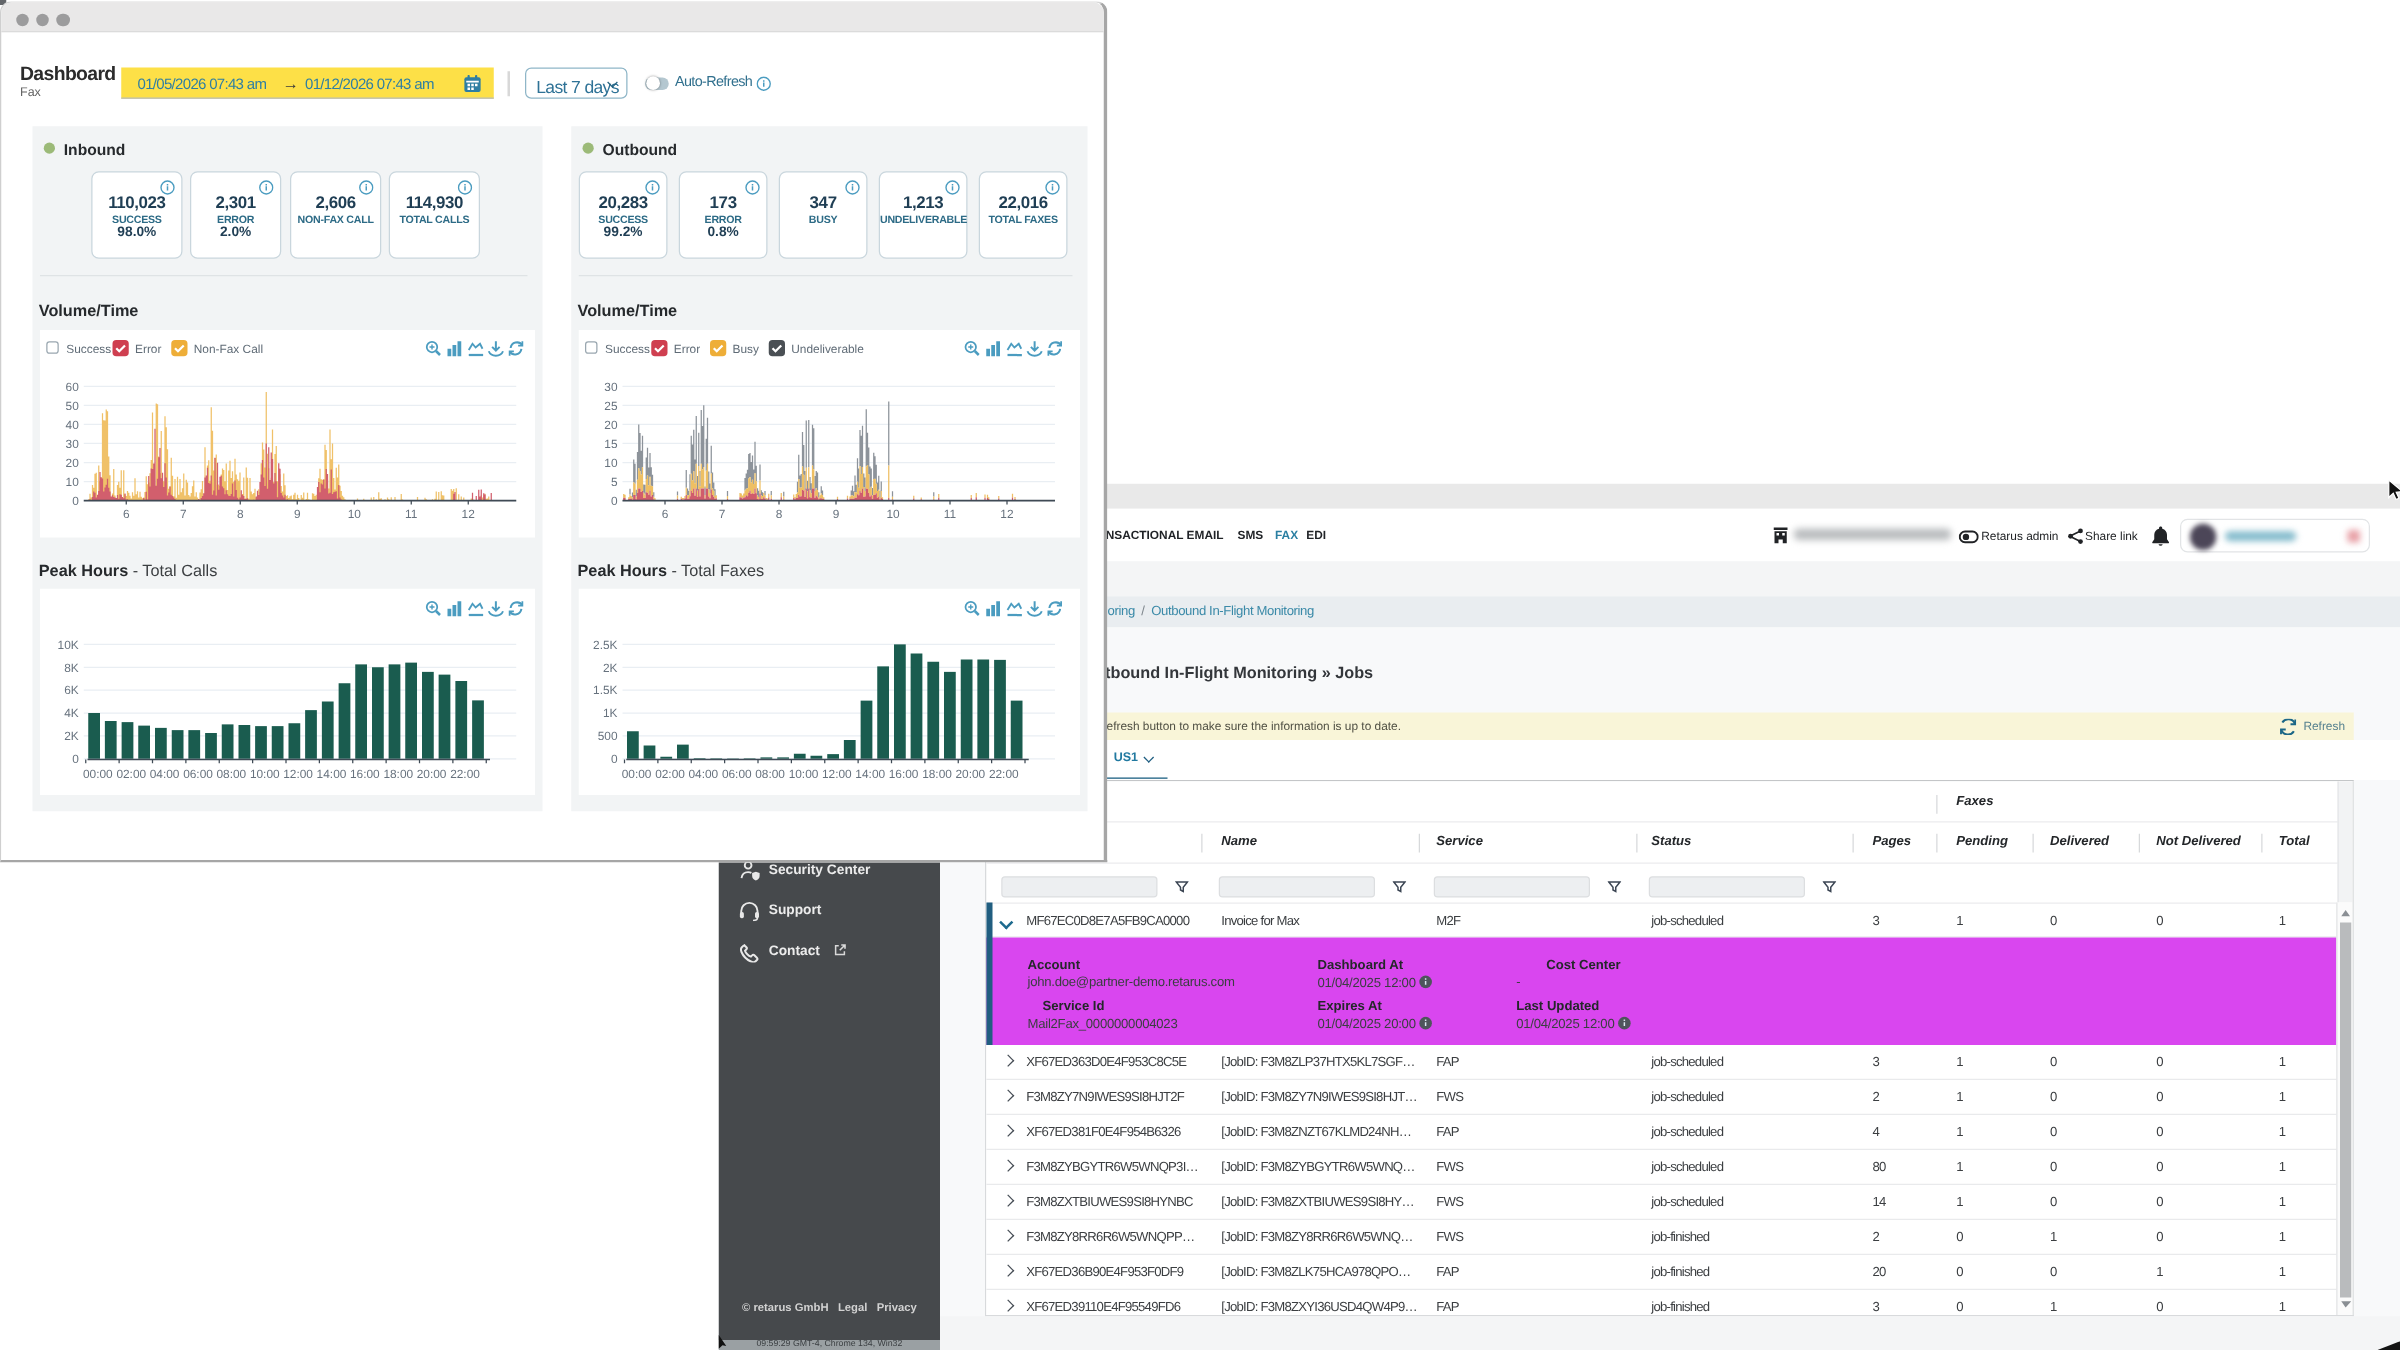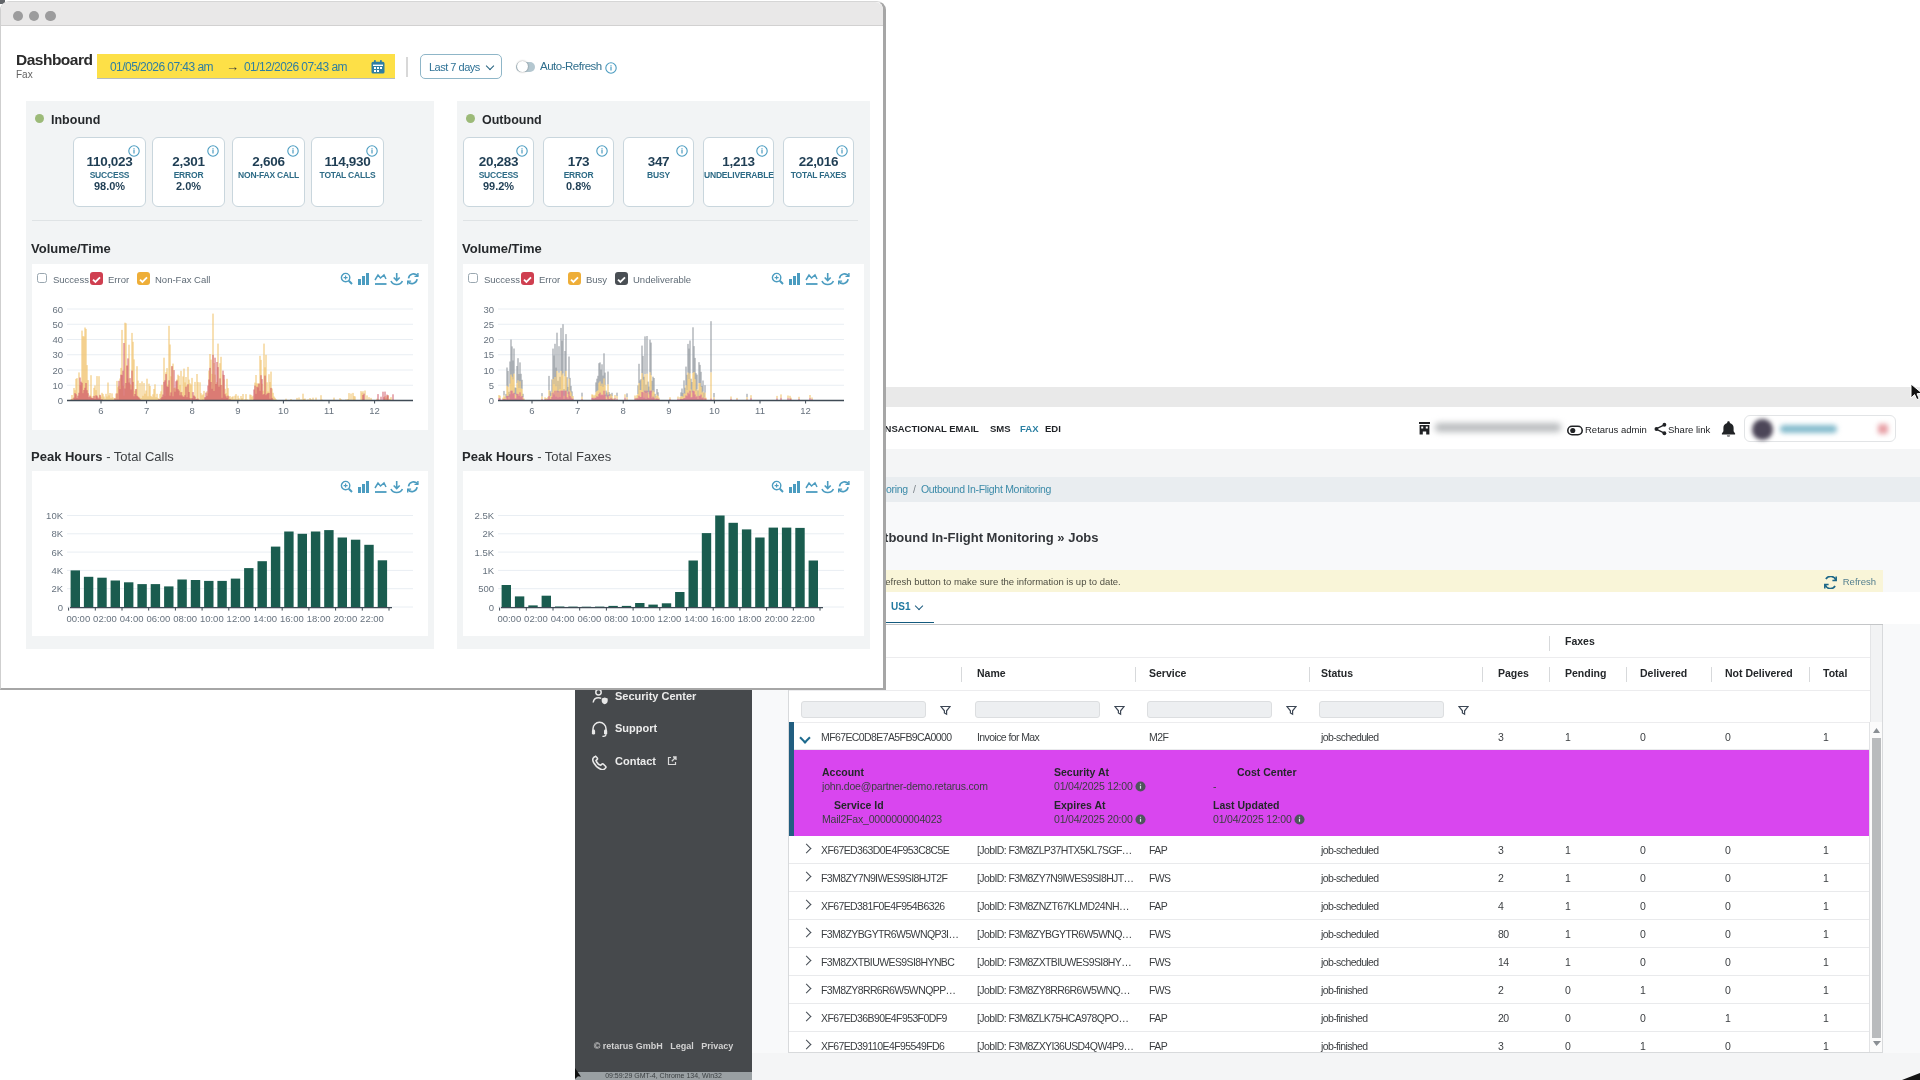--- a/index.html
+++ b/index.html
@@ -11,21 +11,21 @@
 #strip1 { position:absolute; left:884px; top:449px; width:1036px; height:28px; background:#f4f5f6; }
 #crumb { position:absolute; left:884px; top:477px; width:1036px; height:25px; background:#e9edf0; overflow:hidden; }
 #content-r { position:absolute; left:884px; top:502px; width:1036px; height:578px; background:#f8f9fa; }
 #content-b { position:absolute; left:752px; top:690px; width:132px; height:390px; background:#f8f9fa; }
 #h1wrap { position:absolute; left:884px; top:502px; width:1036px; height:68px; overflow:hidden; }
 #ybar { position:absolute; left:884px; top:570px; width:999px; height:22px; background:#f9f5d8; overflow:hidden; }
 #tabs { position:absolute; left:884px; top:592px; width:1036px; height:32px; background:#fff; }
 #tabline { position:absolute; left:884px; top:624px; width:999px; height:1px; background:#c4c6c8; }
 #card { position:absolute; left:788px; top:625px; width:1095px; height:428px; background:#fff;
         border:1px solid #d8dadc; border-top:none; overflow:hidden; }
-.h { position:absolute; font-size:10.5px; font-weight:bold; color:#24272a; }
+.h { position:absolute; font-size:10.5px; font-weight:bold; color:#24272a;font-style:italic; }
 .vsep { position:absolute; width:1px; height:15px; background:#d7d9db; }
 .hrow { position:absolute; left:0; right:0; }
 .fbox { position:absolute; top:10px; width:125px; height:17px; background:#edeff1; border:1px solid #dcdee0; border-radius:3px; }
 .trow { position:absolute; left:0; right:12px; height:28px; background:#fff; border-bottom:1px solid #e9eaec; }
 .trow .c { position:absolute; top:8px; font-size:10.5px; letter-spacing:-.6px; color:#3b3e41; white-space:nowrap; }
 .chev { position:absolute; width:7px; height:7px; border-right:1.8px solid #454c54; border-bottom:1.8px solid #454c54; transform:rotate(-45deg); }
 .chevd { position:absolute; width:8px; height:8px; border-right:2px solid #1d6a8e; border-bottom:2px solid #1d6a8e; transform:rotate(45deg); }
 #expand { position:absolute; left:0; top:125px; right:12px; height:86px; background:#d946ef; }
 .el { position:absolute; font-size:10.5px; font-weight:bold; color:#24272a; }
 .ev { position:absolute; font-size:10.5px; letter-spacing:-.2px; color:#3b3e41; }
@@ -166,21 +166,21 @@
      <div class="c" style="left:532px">job-scheduled</div>
      <div class="c" style="left:709px">3</div>
         <div class="c" style="left:776px">1</div>
      <div class="c" style="left:851px">0</div>
         <div class="c" style="left:936px">0</div>
      <div class="c" style="left:1034px">1</div>
       </div>
   <div id="expand">
      <div class="el" style="left:33px;top:16px">Account</div>
         <div class="ev" style="left:33px;top:30px">john.doe@partner-demo.retarus.com</div>
-     <div class="el" style="left:265px;top:16px">Security At</div>
+     <div class="el" style="left:265px;top:16px">Dashboard At</div>
         <div class="ev" style="left:265px;top:30px">01/04/2025 12:00 <svg width="11" height="11" viewBox="0 0 12 12" style="vertical-align:-1.5px">
             <circle cx="6" cy="6" r="5.5" fill="#4e555c"></circle>
             <path d="M6 5.2v3.2M6 2.9v1.3" stroke="#dce7f0" stroke-width="1.3"></path>
           </svg></div>
      <div class="el" style="left:448px;top:16px">Cost Center</div>
         <div class="ev" style="left:424px;top:30px">-</div>
      <div class="el" style="left:45px;top:49px">Service Id</div>
         <div class="ev" style="left:33px;top:63px">Mail2Fax_0000000004023</div>
      <div class="el" style="left:265px;top:49px">Expires At</div>
         <div class="ev" style="left:265px;top:63px">01/04/2025 20:00 <svg width="11" height="11" viewBox="0 0 12 12" style="vertical-align:-1.5px">
@@ -353,21 +353,21 @@
           <rect x="2" y="4.6" width="10" height="1.4" fill="#fff"></rect>
           <rect x="3" y="7" width="2" height="2" fill="#fff"></rect>
           <rect x="6" y="7" width="2" height="2" fill="#fff"></rect>
           <rect x="9" y="7" width="2" height="2" fill="#fff"></rect>
           <rect x="3" y="10" width="2" height="2" fill="#fff"></rect>
           <rect x="6" y="10" width="2" height="2" fill="#fff"></rect>
         </svg></div>
   </div>
   <div style="position:absolute;left:405px;top:55px;width:1.5px;height:20px;background:#d8d8d8"></div>
   <div style="position:absolute;left:419px;top:52px;width:82px;height:25px;border:1.5px solid #8fb6c8;border-radius:5px;background:#fff">
-    <div style="position:absolute;left:8px;top:6px;font-size:11px;letter-spacing:-.5px;color:#2e7296">Last 7 days</div>
+    <div style="position:absolute;left:8px;top:6px;font-size:14px;letter-spacing:-.5px;color:#2e7296">Last 7 days</div>
     <span style="position:absolute;left:66px;top:8px;width:6px;height:6px;border-right:1.8px solid #22607e;border-bottom:1.8px solid #22607e;transform:rotate(45deg)"></span>
   </div>
   <div style="position:absolute;left:515px;top:59.5px;width:19px;height:10px;border-radius:5px;background:#b4c7d0"></div>
   <div style="position:absolute;left:515.5px;top:58.5px;width:11px;height:11px;border-radius:50%;background:#fff;box-shadow:0 0 2px rgba(0,0,0,.45)"></div>
   <div style="position:absolute;left:539px;top:57.5px;font-size:11.5px;letter-spacing:-.5px;color:#31708e">Auto-Refresh</div>
   <div style="position:absolute;left:604px;top:57.5px"><svg width="12" height="12" viewBox="0 0 12 12">
         <circle cx="6" cy="6" r="5.2" fill="none" stroke="#4b9cc0" stroke-width="1.1"></circle>
         <path d="M6 5v3.4M6 3.2v1.2" stroke="#4b9cc0" stroke-width="1.2"></path>
       </svg></div>
 

